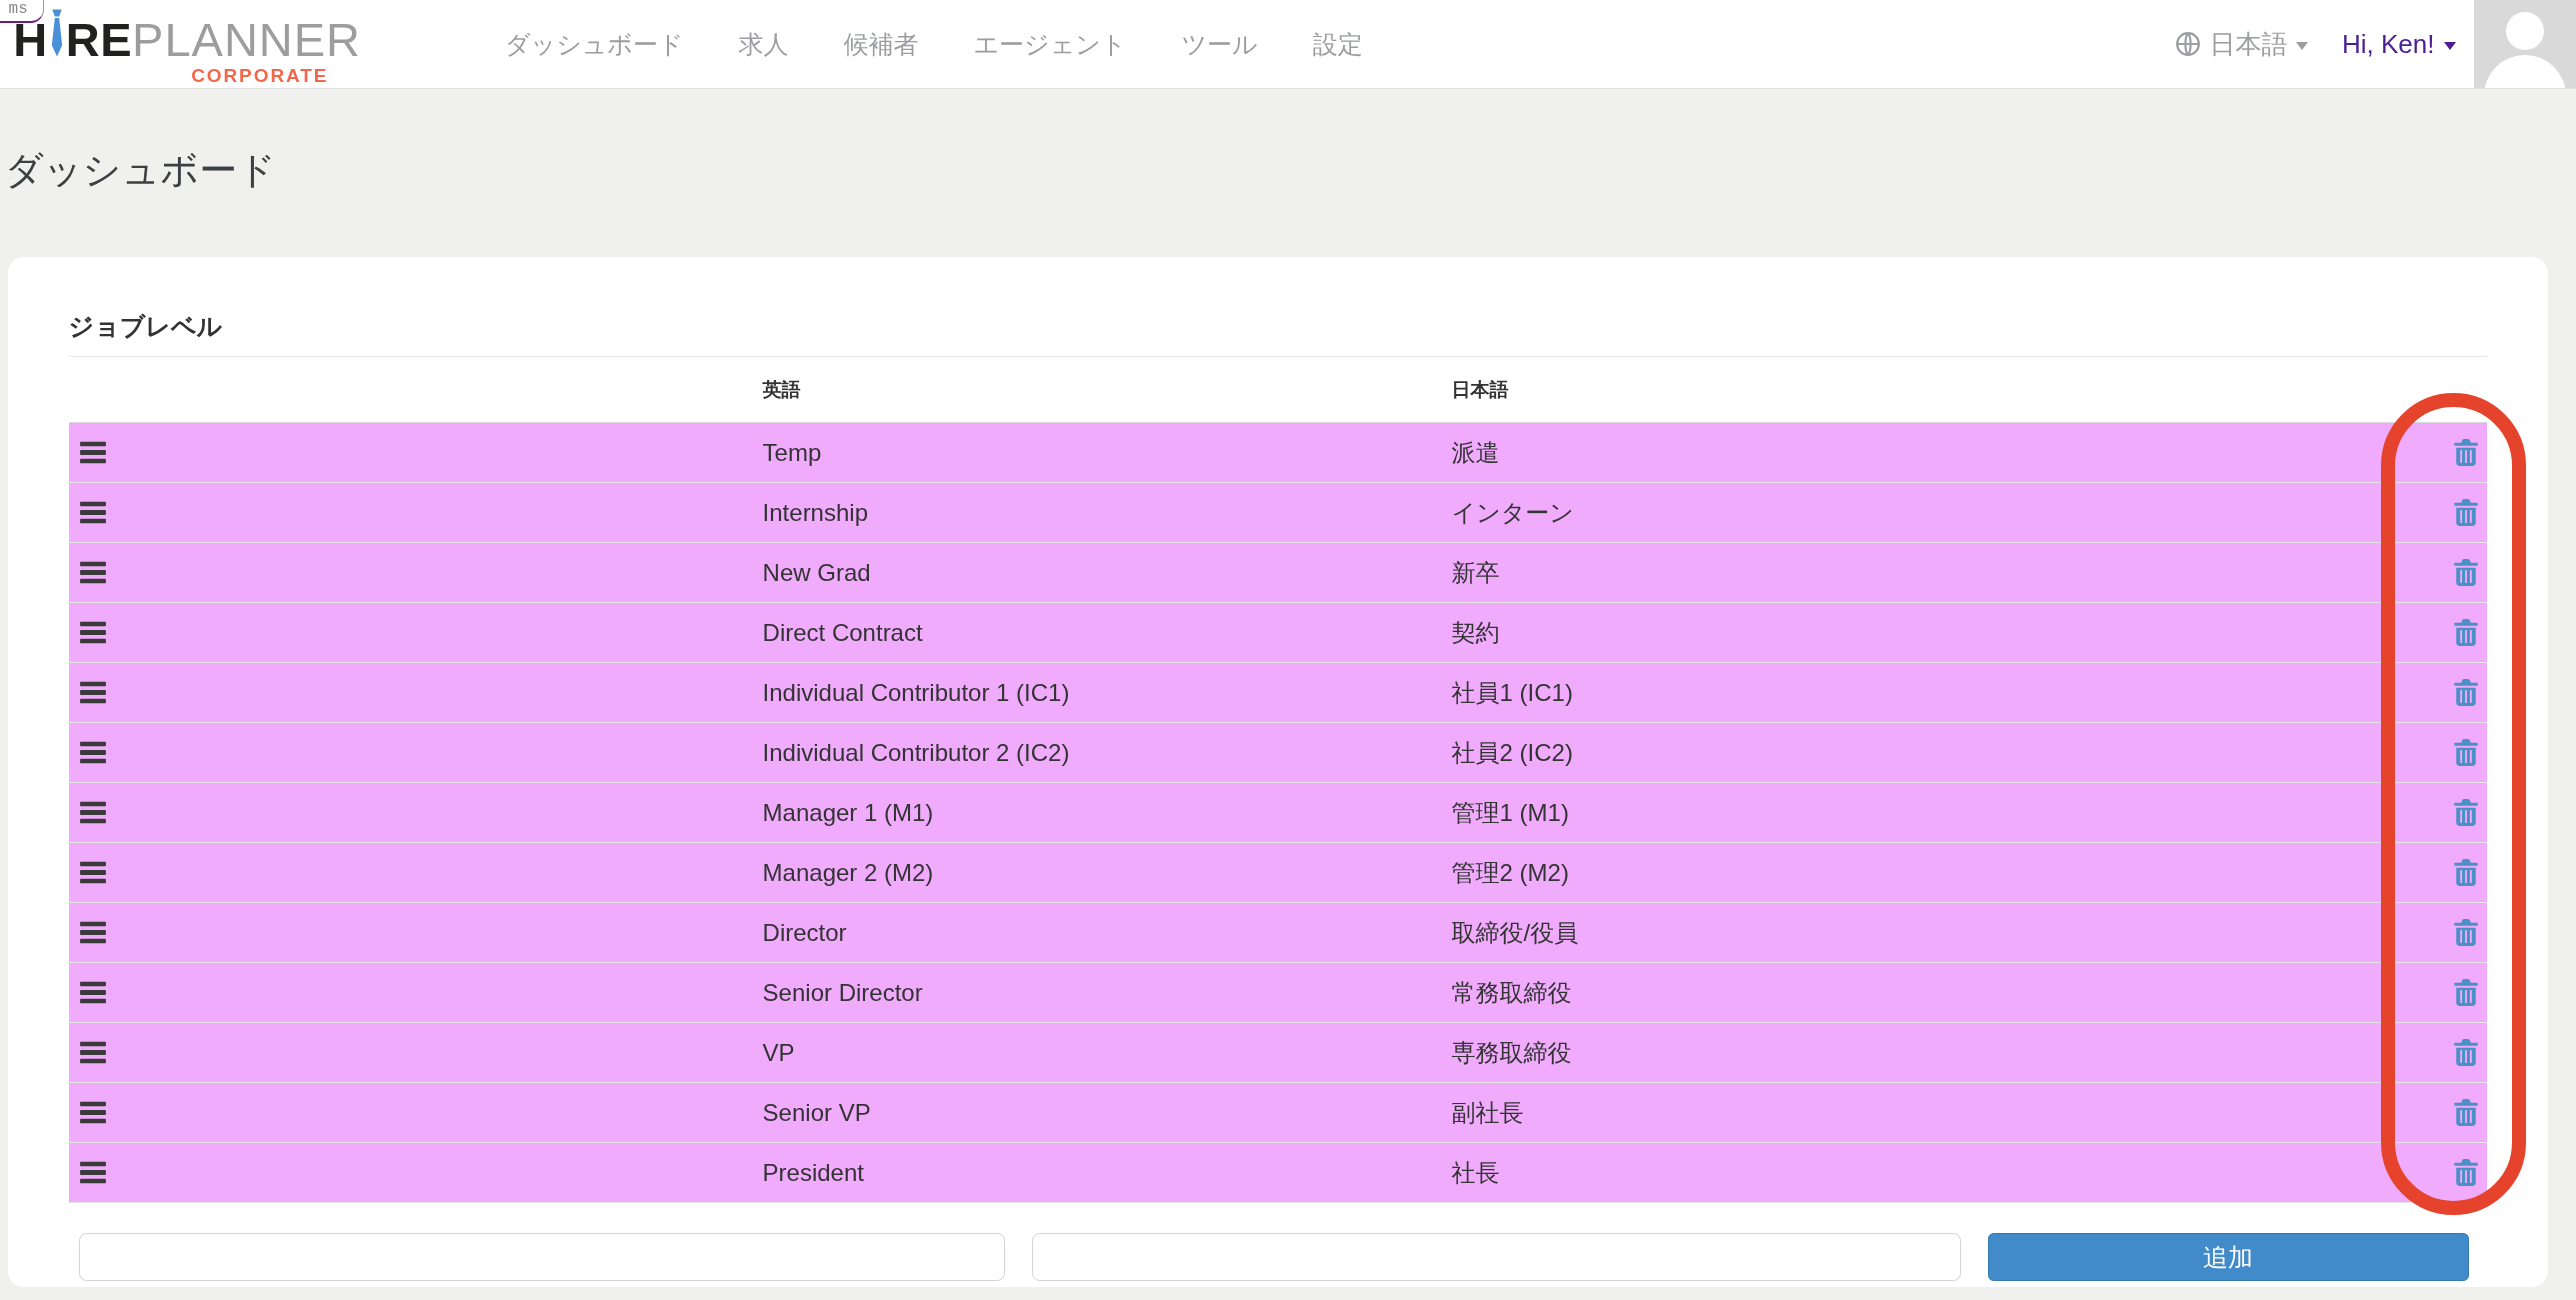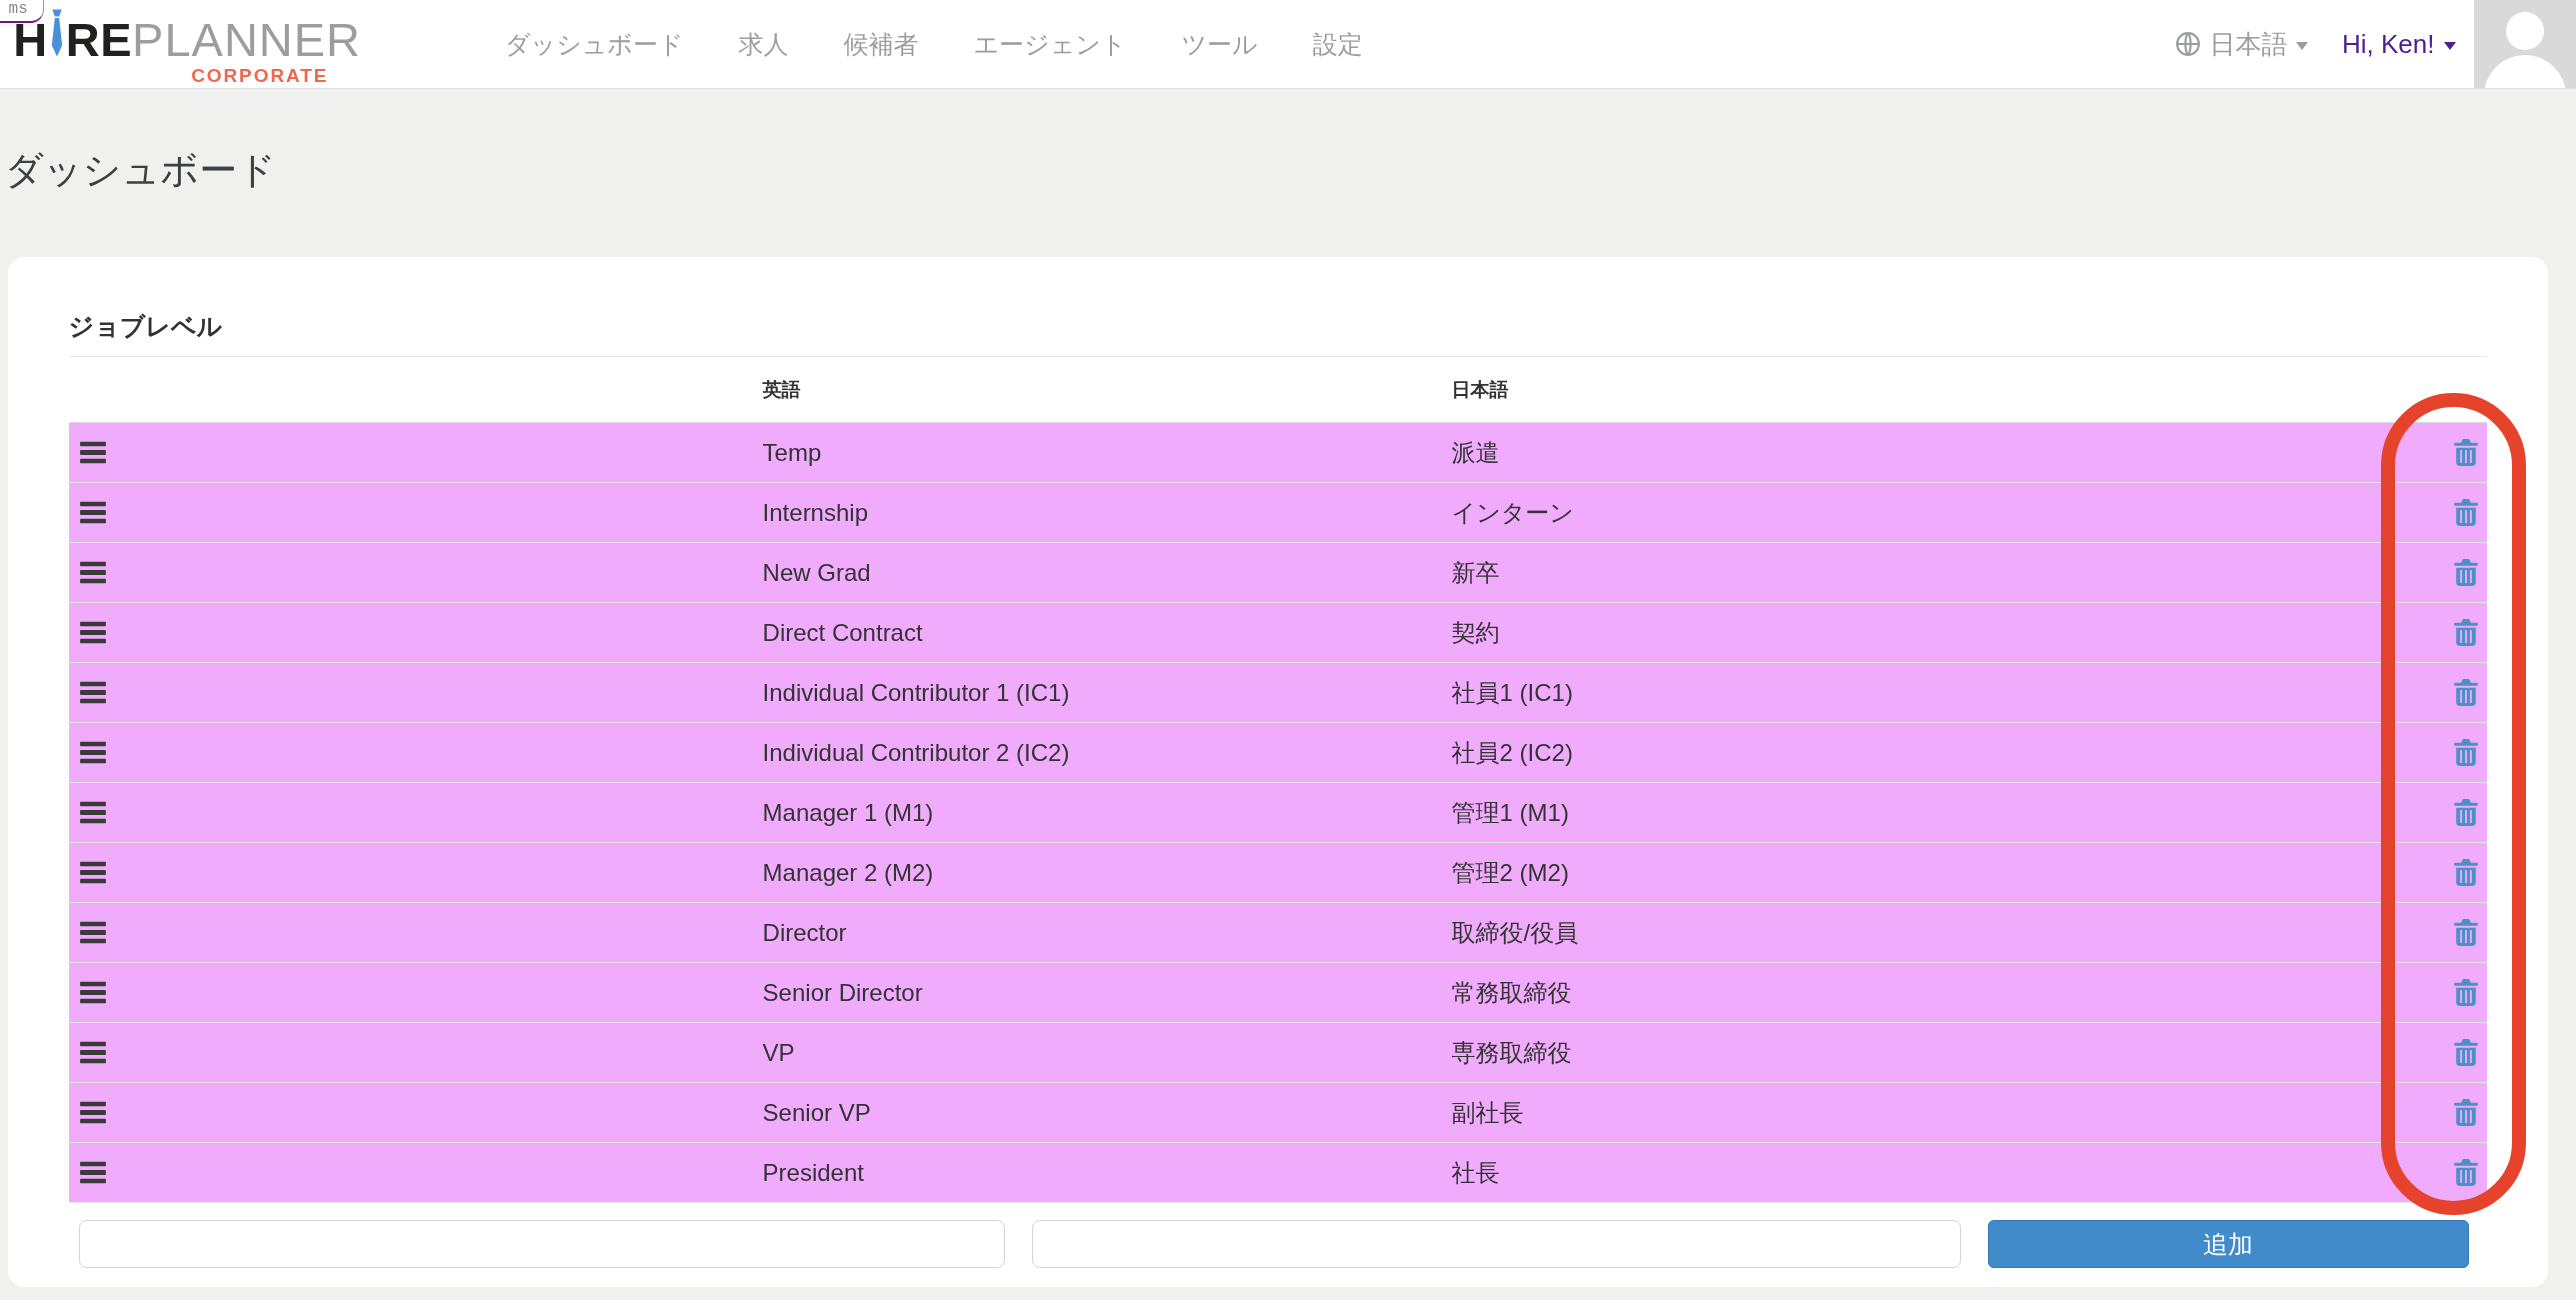--- a/index.html
+++ b/index.html
@@ -39,21 +39,21 @@
   .th-en{left:694px;}
   .th-ja{left:1383px;}
   .trow{position:relative;height:59px;border-bottom:1px solid #e4e4e4;background:#f0abfc;}
   .drag{position:absolute;left:11.4px;top:50%;transform:translateY(-50%);width:27px;height:23px;cursor:grab;display:flex;align-items:center;}
   .cell{position:absolute;top:0;line-height:59px;font-size:24px;color:#333333;white-space:nowrap;}
   .cell-en{left:694px;}
   .cell-ja{left:1383px;}
   .del{position:absolute;left:2380px;top:50%;transform:translateY(-50%);width:34px;height:34px;border:none;background:transparent;padding:0;cursor:pointer;color:#4b90c6;display:flex;align-items:center;justify-content:center;}
 
   
-  .controls{position:relative;height:36px;margin-top:17px;}
+  .controls{position:relative;height:36px;margin-top:30px;}
   .lvl-input{position:absolute;top:0;height:48px;box-sizing:border-box;border:1.9px solid #d3d3d3;border-radius:7.6px;background:#ffffff;font-size:24px;color:#333;padding:0 15.3px;outline:none;}
   .input-en{left:10.5px;width:926px;}
   .input-ja{left:963px;width:929px;}
   .add-btn{position:absolute;top:0;left:1919px;width:481px;height:48px;box-sizing:border-box;background:#428bca;border:1px solid #3678b2;border-radius:5.7px;color:#ffffff;font-size:25px;font-family:inherit;cursor:pointer;}
 
   
   .annotation-oval{position:absolute;left:2381px;top:393px;width:145px;height:822px;border:14.3px solid #e5432b;border-radius:86px;box-sizing:border-box;z-index:8;pointer-events:none;}
 </style>
 </head>
 <body>

